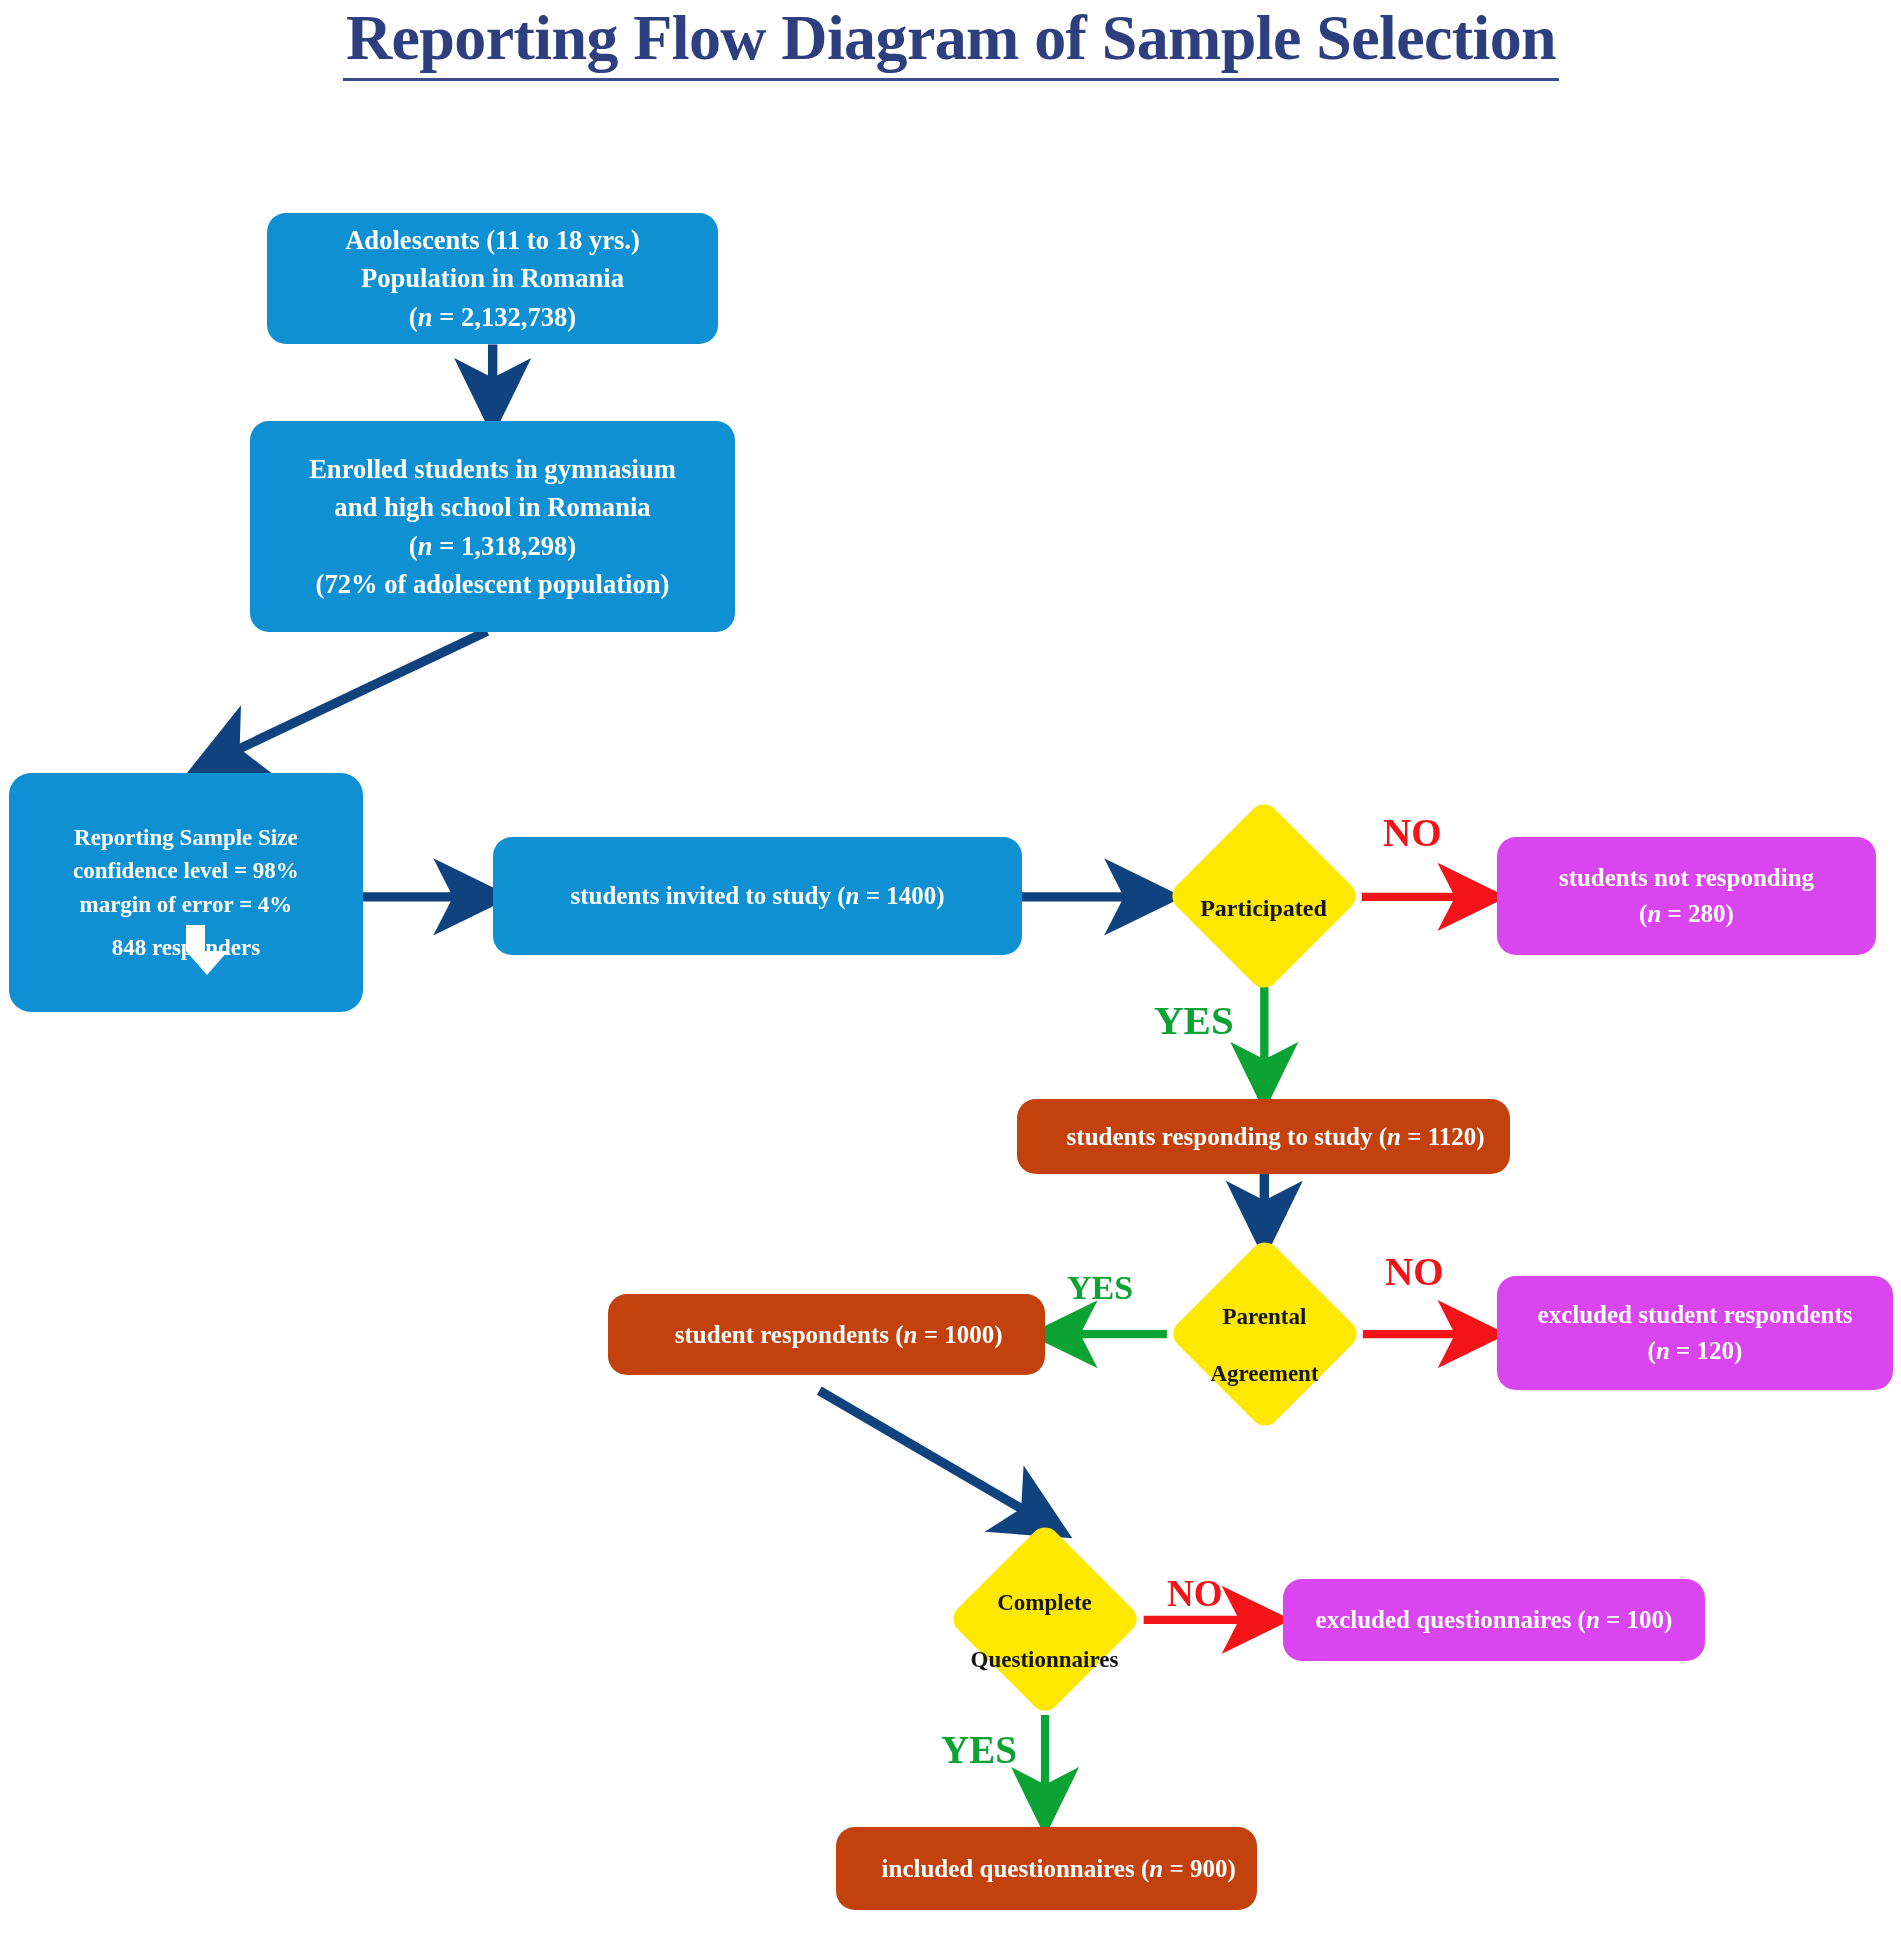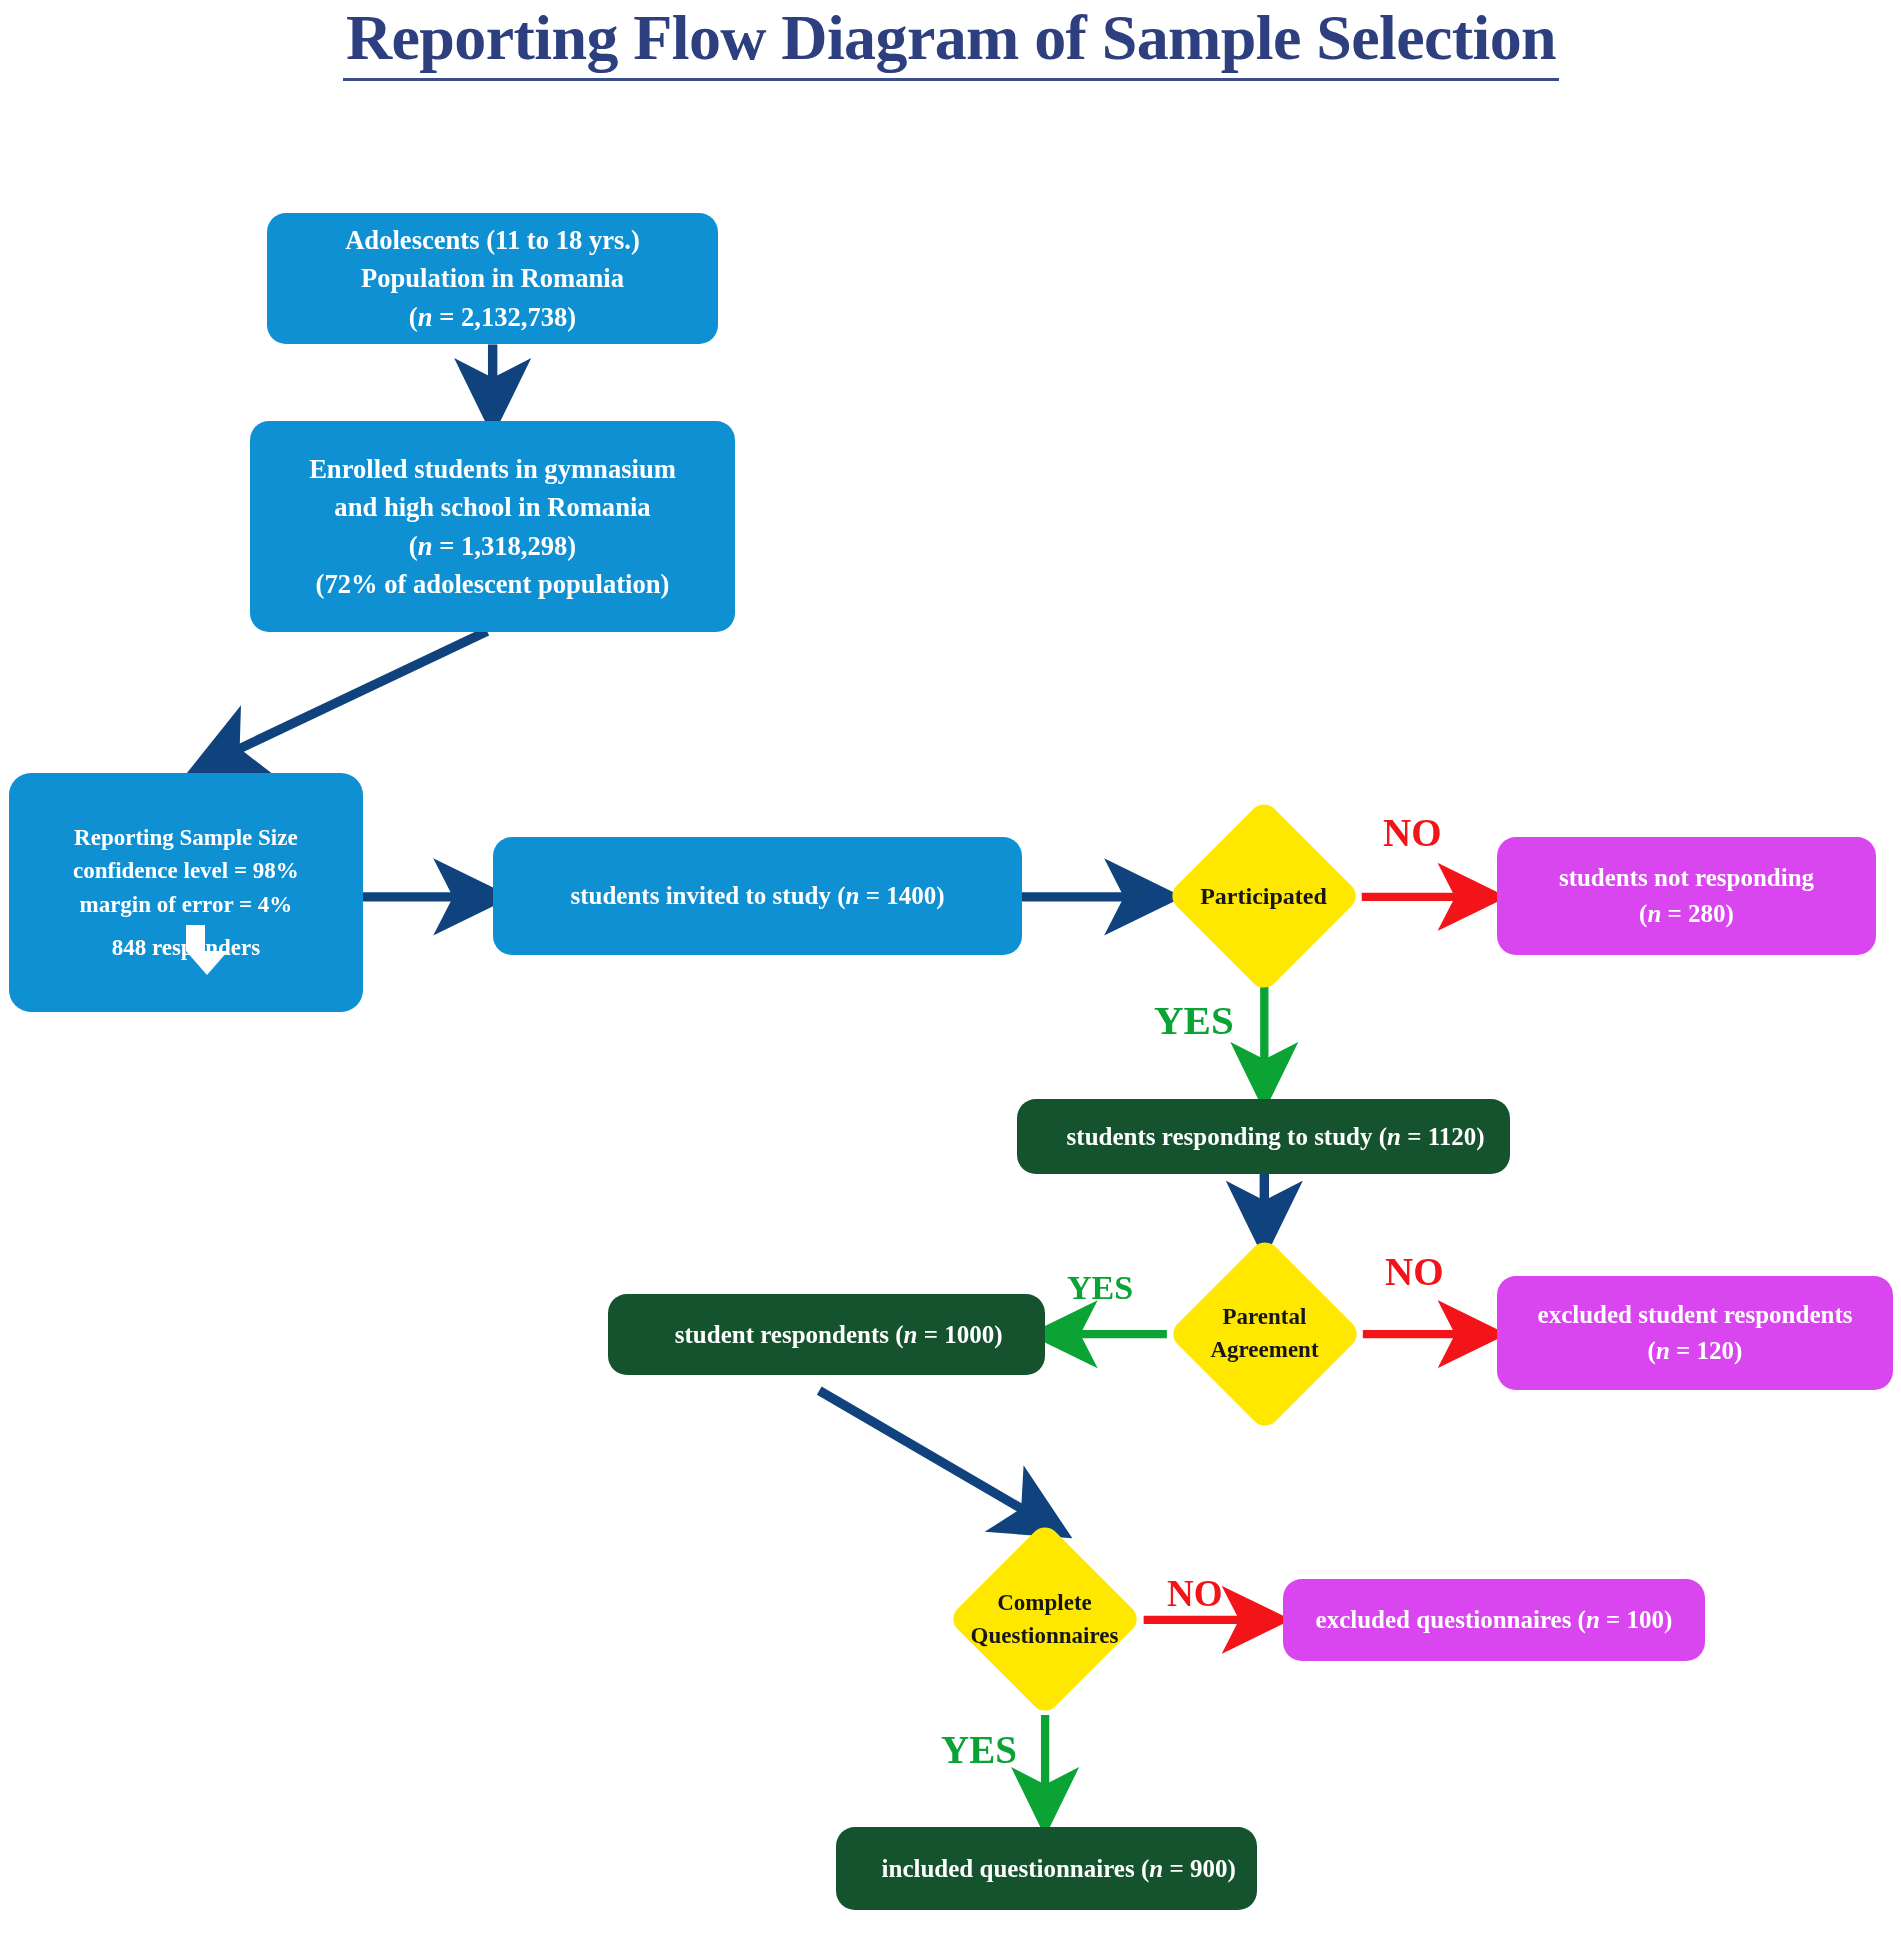--- a/index.html
+++ b/index.html
@@ -57,42 +57,42 @@
     color: #ffffff;
     font-weight: bold;
     font-family: "Liberation Serif", "DejaVu Serif", serif;
     line-height: 1.44;
     border-radius: 19px;
     padding: 3.3px 7.7px;
   }
   .node .ln { display: block; white-space: nowrap; }
 
   .blue  { background: #0f90d3; }
-  .green { background: #14532d; padding-left: 32px; }
+  .green { background: #c2410c; padding-left: 32px; }
   .red   { background: #d946ef; }
 
   
   .diamond {
     position: absolute;
     background: #ffe800;
     transform: rotate(45deg);
     border-radius: 14.4px;
   }
   .diamond-label {
     position: absolute;
     display: flex;
     align-items: center;
     justify-content: center;
     text-align: center;
     color: #161616;
     font-weight: bold;
     font-family: "Liberation Serif", "DejaVu Serif", serif;
     line-height: 1.42;
   }
-  .diamond-label .ln { display: block; white-space: nowrap; }
+  .diamond-label .ln { display: block; white-space: nowrap; margin-top: 24px; }
 
   
   .edge-label {
     position: absolute;
     font-family: "Liberation Serif", "DejaVu Serif", serif;
     font-weight: bold;
     white-space: nowrap;
   }
   .lbl-no  { color: #f3141a; }
   .lbl-yes { color: #0aa334; }

